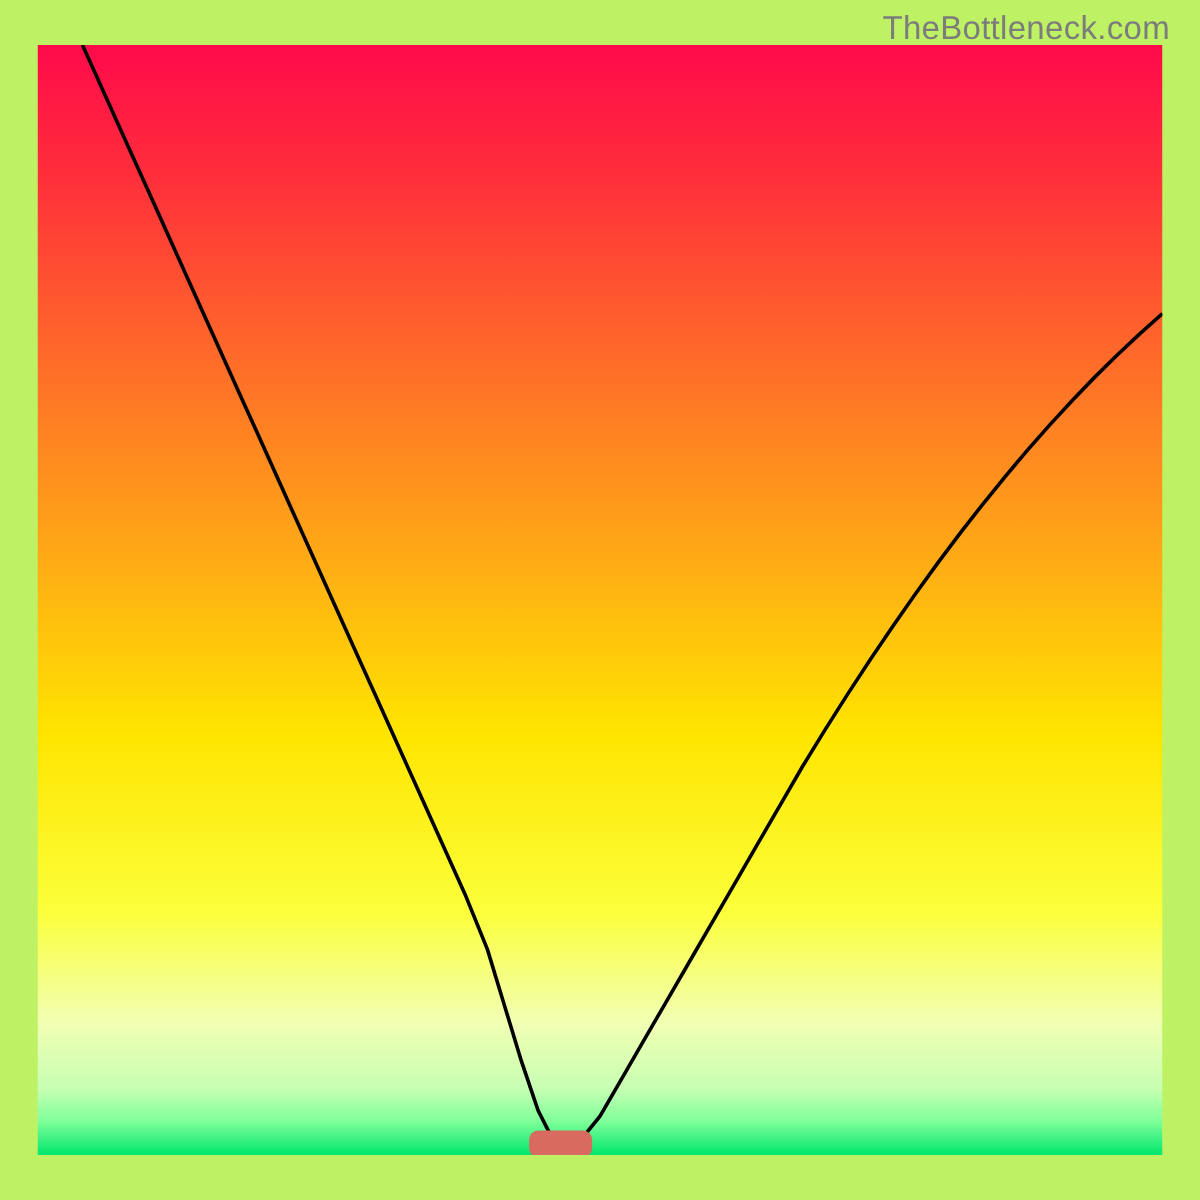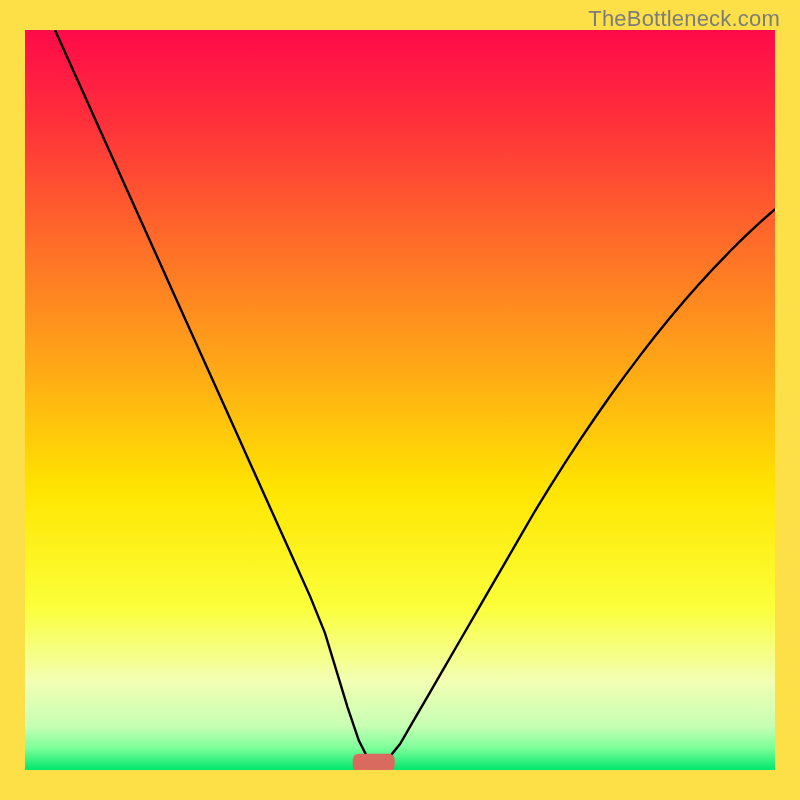--- a/index.html
+++ b/index.html
@@ -10,21 +10,21 @@
     background: #000;
     font-family: Arial, Helvetica, sans-serif;
     overflow: hidden;
   }
   .frame {
     position: absolute;
     left: 0;
     top: 0;
     width: 800px;
     height: 800px;
-    background: #fde047;
+    background: #bef264;
   }
   .plot-area {
     position: absolute;
     left: 25px;
     top: 30px;
     width: 750px;
     height: 740px;
   }
   .watermark {
     position: absolute;

